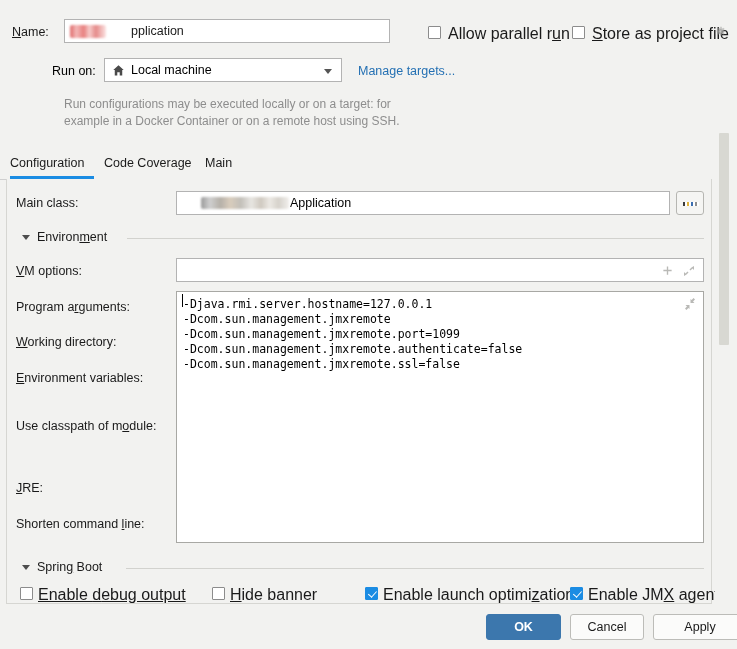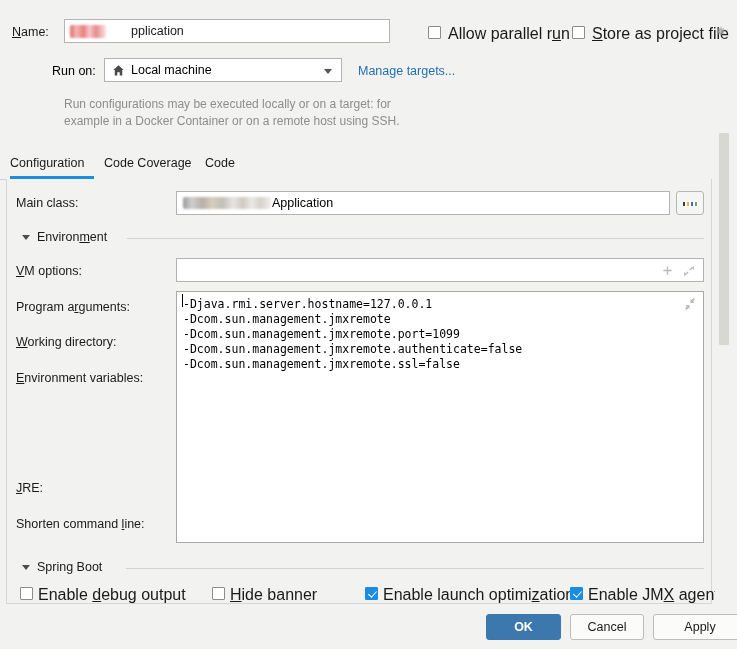--- a/index.html
+++ b/index.html
@@ -392,27 +392,27 @@
   </div>
 
   <div class="hint">
     <div>Run configurations may be executed locally or on a target: for</div>
     <div>example in a Docker Container or on a remote host using SSH.</div>
   </div>
 
   <div class="tabs">
     <div class="tab active" style="left:10px; width:84px;">Configuration</div>
     <div class="tab" style="left:104px; width:92px;">Code Coverage</div>
-    <div class="tab" style="left:205px; width:30px;">Code</div>
+    <div class="tab" style="left:205px; width:30px;">Main</div>
   </div>
 
   <div class="panel"></div>
 
   <div class="flabel" style="left:16px; top:196px;">Main class:</div>
-  <div class="input" style="left:176px; top:191px; width:494px; height:24px; display:flex; align-items:center; padding-left:6px;">
+  <div class="input" style="left:176px; top:191px; width:494px; height:24px; display:flex; align-items:center; padding-left:24px;">
     <span class="redact redact-gray"></span>
       <span style="font-size:12.5px;">Application</span>
   </div>
   <div class="browse-btn">
     <span class="browse-dots"></span>
   </div>
 
   <div class="sect" style="left:22px; top:230px; width:682px;">
     <span class="tri"></span>
     <span class="stitle">Environ<span class="u">m</span>ent</span>
@@ -435,31 +435,32 @@
 -Dcom.sun.management.jmxremote.port=1099
 -Dcom.sun.management.jmxremote.authenticate=false
 -Dcom.sun.management.jmxremote.ssl=false</div>
   <div class="caret"></div>
   <svg class="icon-collapse" viewBox="0 0 12 12" style="position:absolute; left:684px; top:298px; width:12px; height:12px;">
     <path fill="#b9b9b6" d="M6.5 1v4h4L9 3.5l2-2L9.6.1l-2 2zM5.5 11V7h-4L3 8.5l-2 2L2.4 11.9l2-2z"></path>
   </svg>
 
   <div class="flabel" style="left:16px; top:335px;"><span class="u">W</span>orking directory:</div>
   <div class="flabel" style="left:16px; top:371px;"><span class="u">E</span>nvironment variables:</div>
+  <div class="flabel" style="left:16px; top:419px;">Use classpath of m<span class="u">o</span>dule:</div>
   <div class="flabel" style="left:16px; top:481px;"><span class="u">J</span>RE:</div>
   <div class="flabel" style="left:16px; top:517px;">Shorten command <span class="u">l</span>ine:</div>
 
   <div class="sect" style="left:22px; top:560px; width:682px;">
     <span class="tri"></span>
     <span class="stitle">Sprin<span class="u">g</span> Boot</span>
     <span class="sline" style="left:104px; width:578px;"></span>
   </div>
 
   <div class="cb" style="left:20px; top:587px;"></div>
-  <div class="cb-label" style="left:38px; top:586px;">Enable <span class="u">d</span>ebug output</div>
+  <div class="cb-label" style="left:38px; top:586px;text-decoration:underline;">Enable <span class="u">d</span>ebug output</div>
 
   <div class="cb" style="left:212px; top:587px;"></div>
   <div class="cb-label" style="left:230px; top:586px;"><span class="u">H</span>ide banner</div>
 
   <div class="cb checked" style="left:365px; top:587px;"></div>
   <div class="cb-label" style="left:383px; top:586px;">Enable launch optimi<span class="u">z</span>ation</div>
 
   <div class="cb checked" style="left:570px; top:587px;"></div>
   <div class="cb-label" style="left:588px; top:586px;">Enable JM<span class="u">X</span> agent</div>
 

